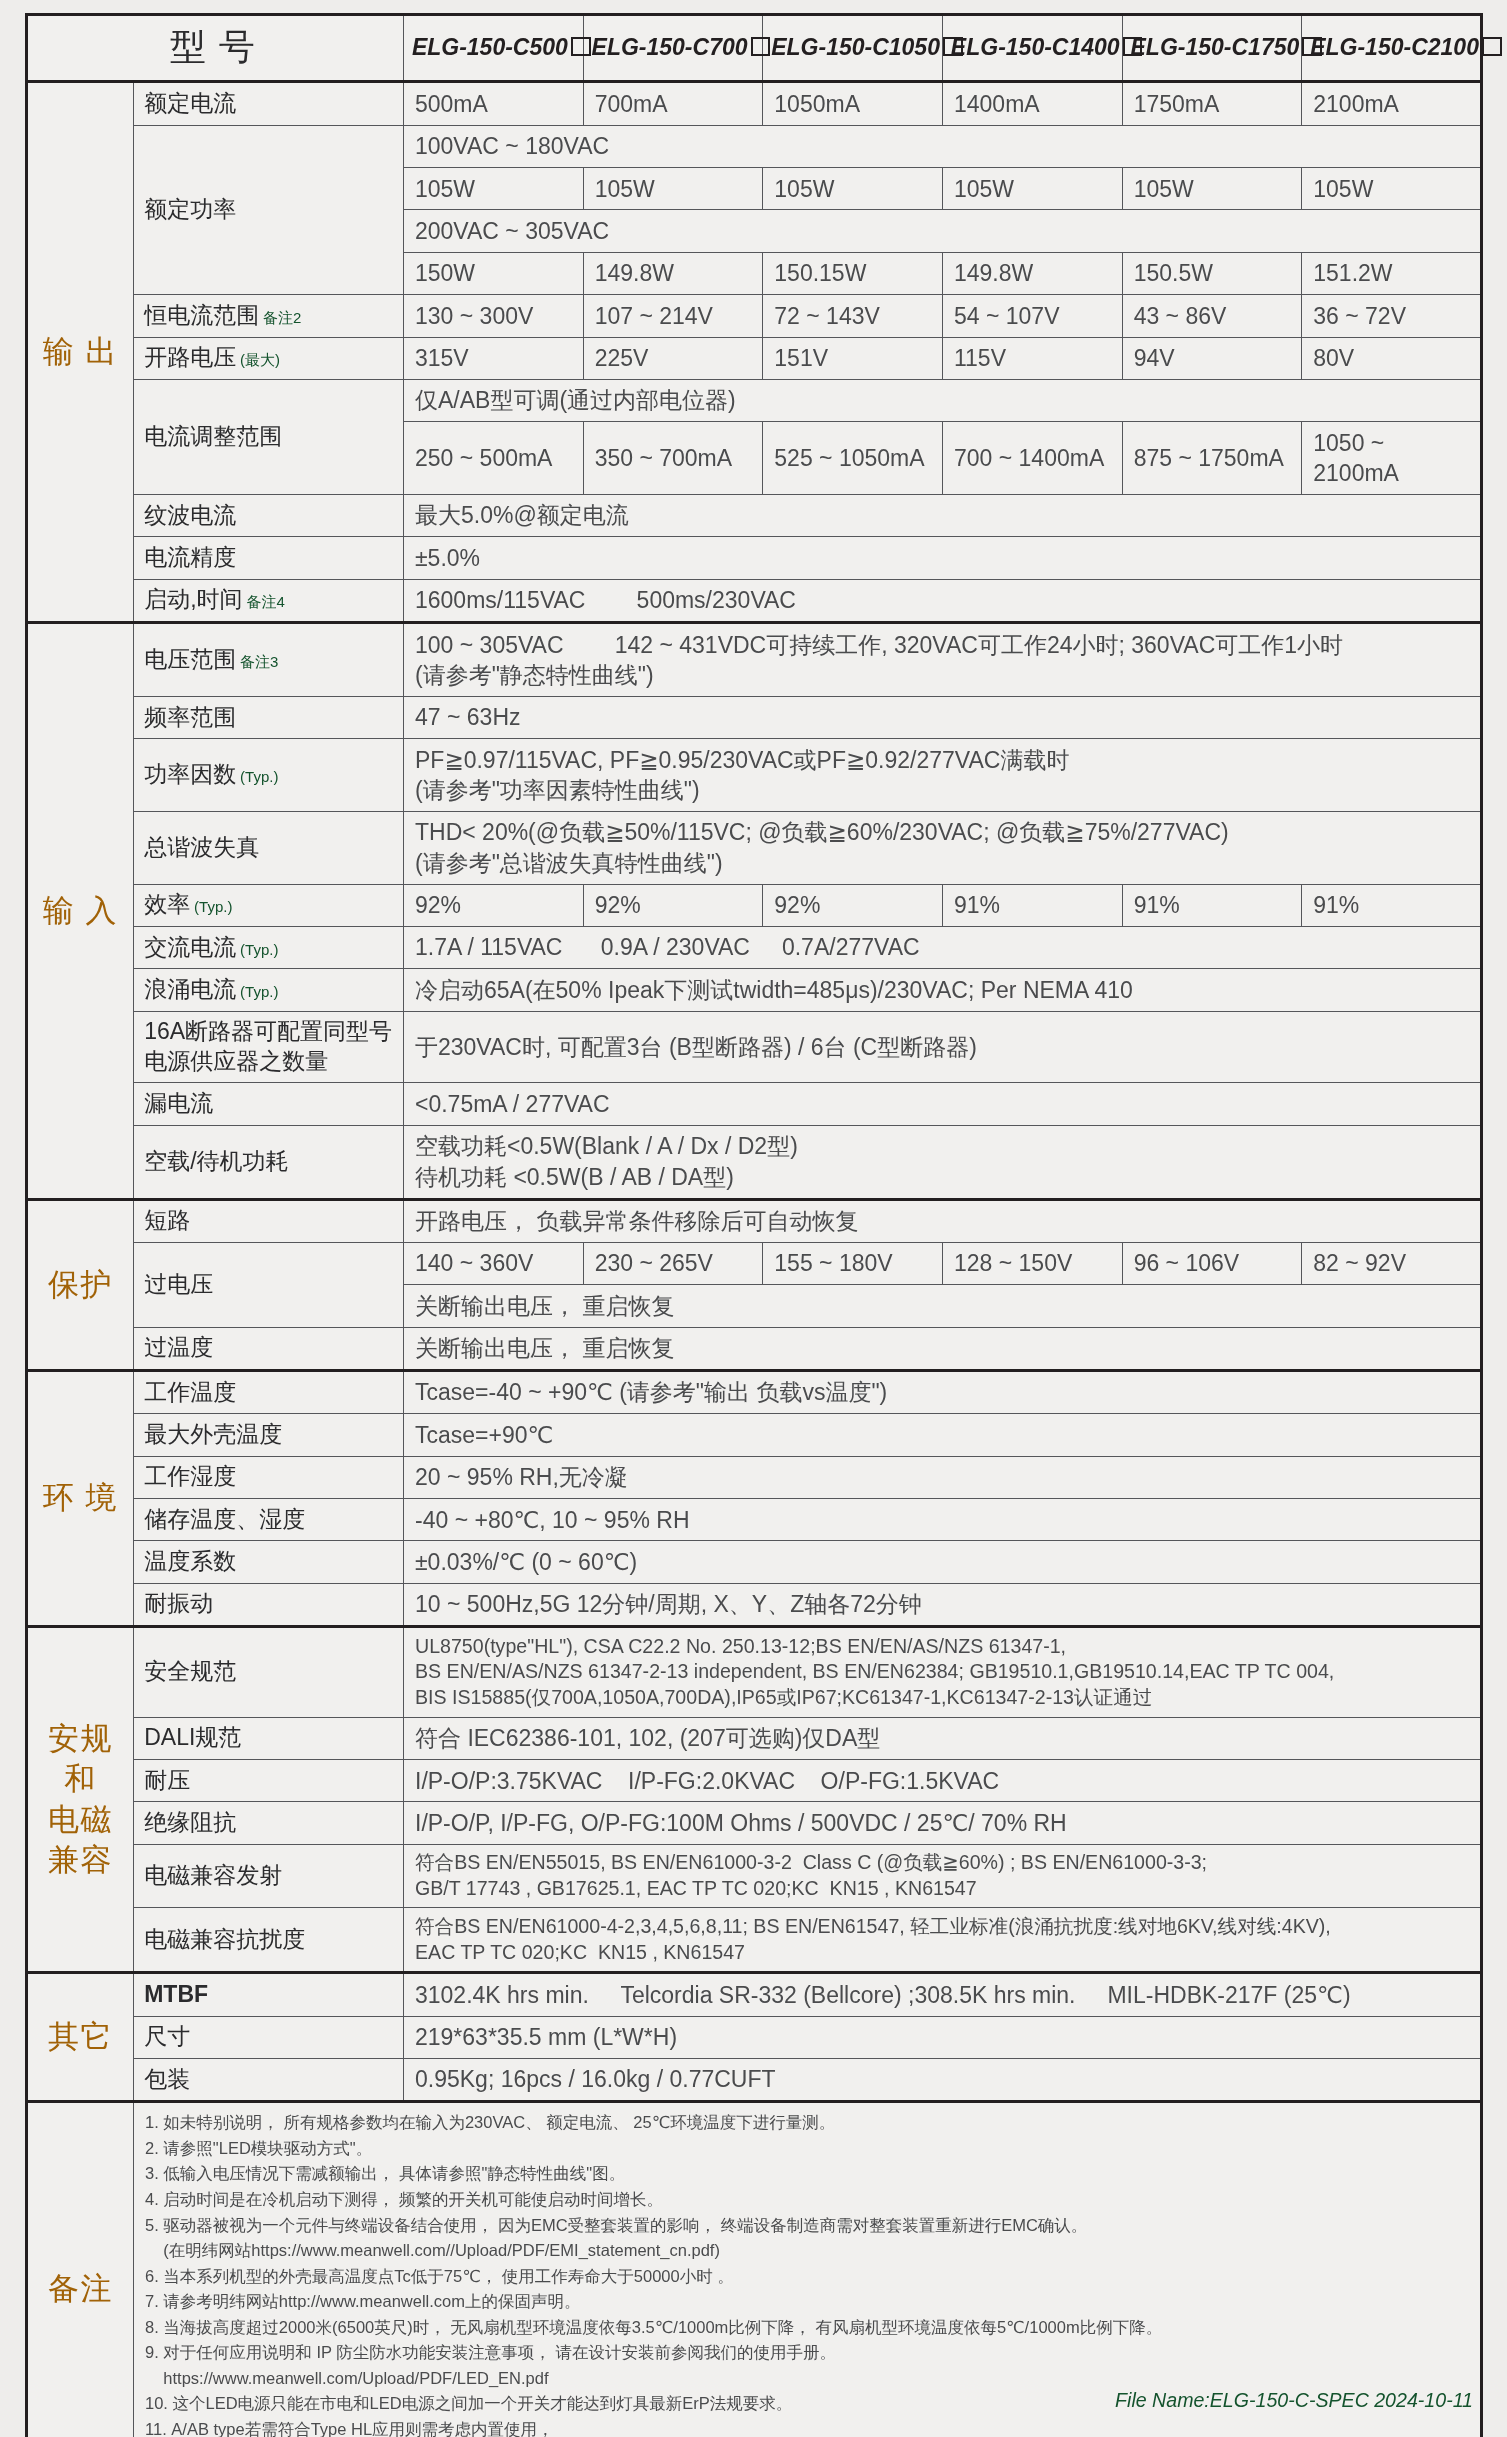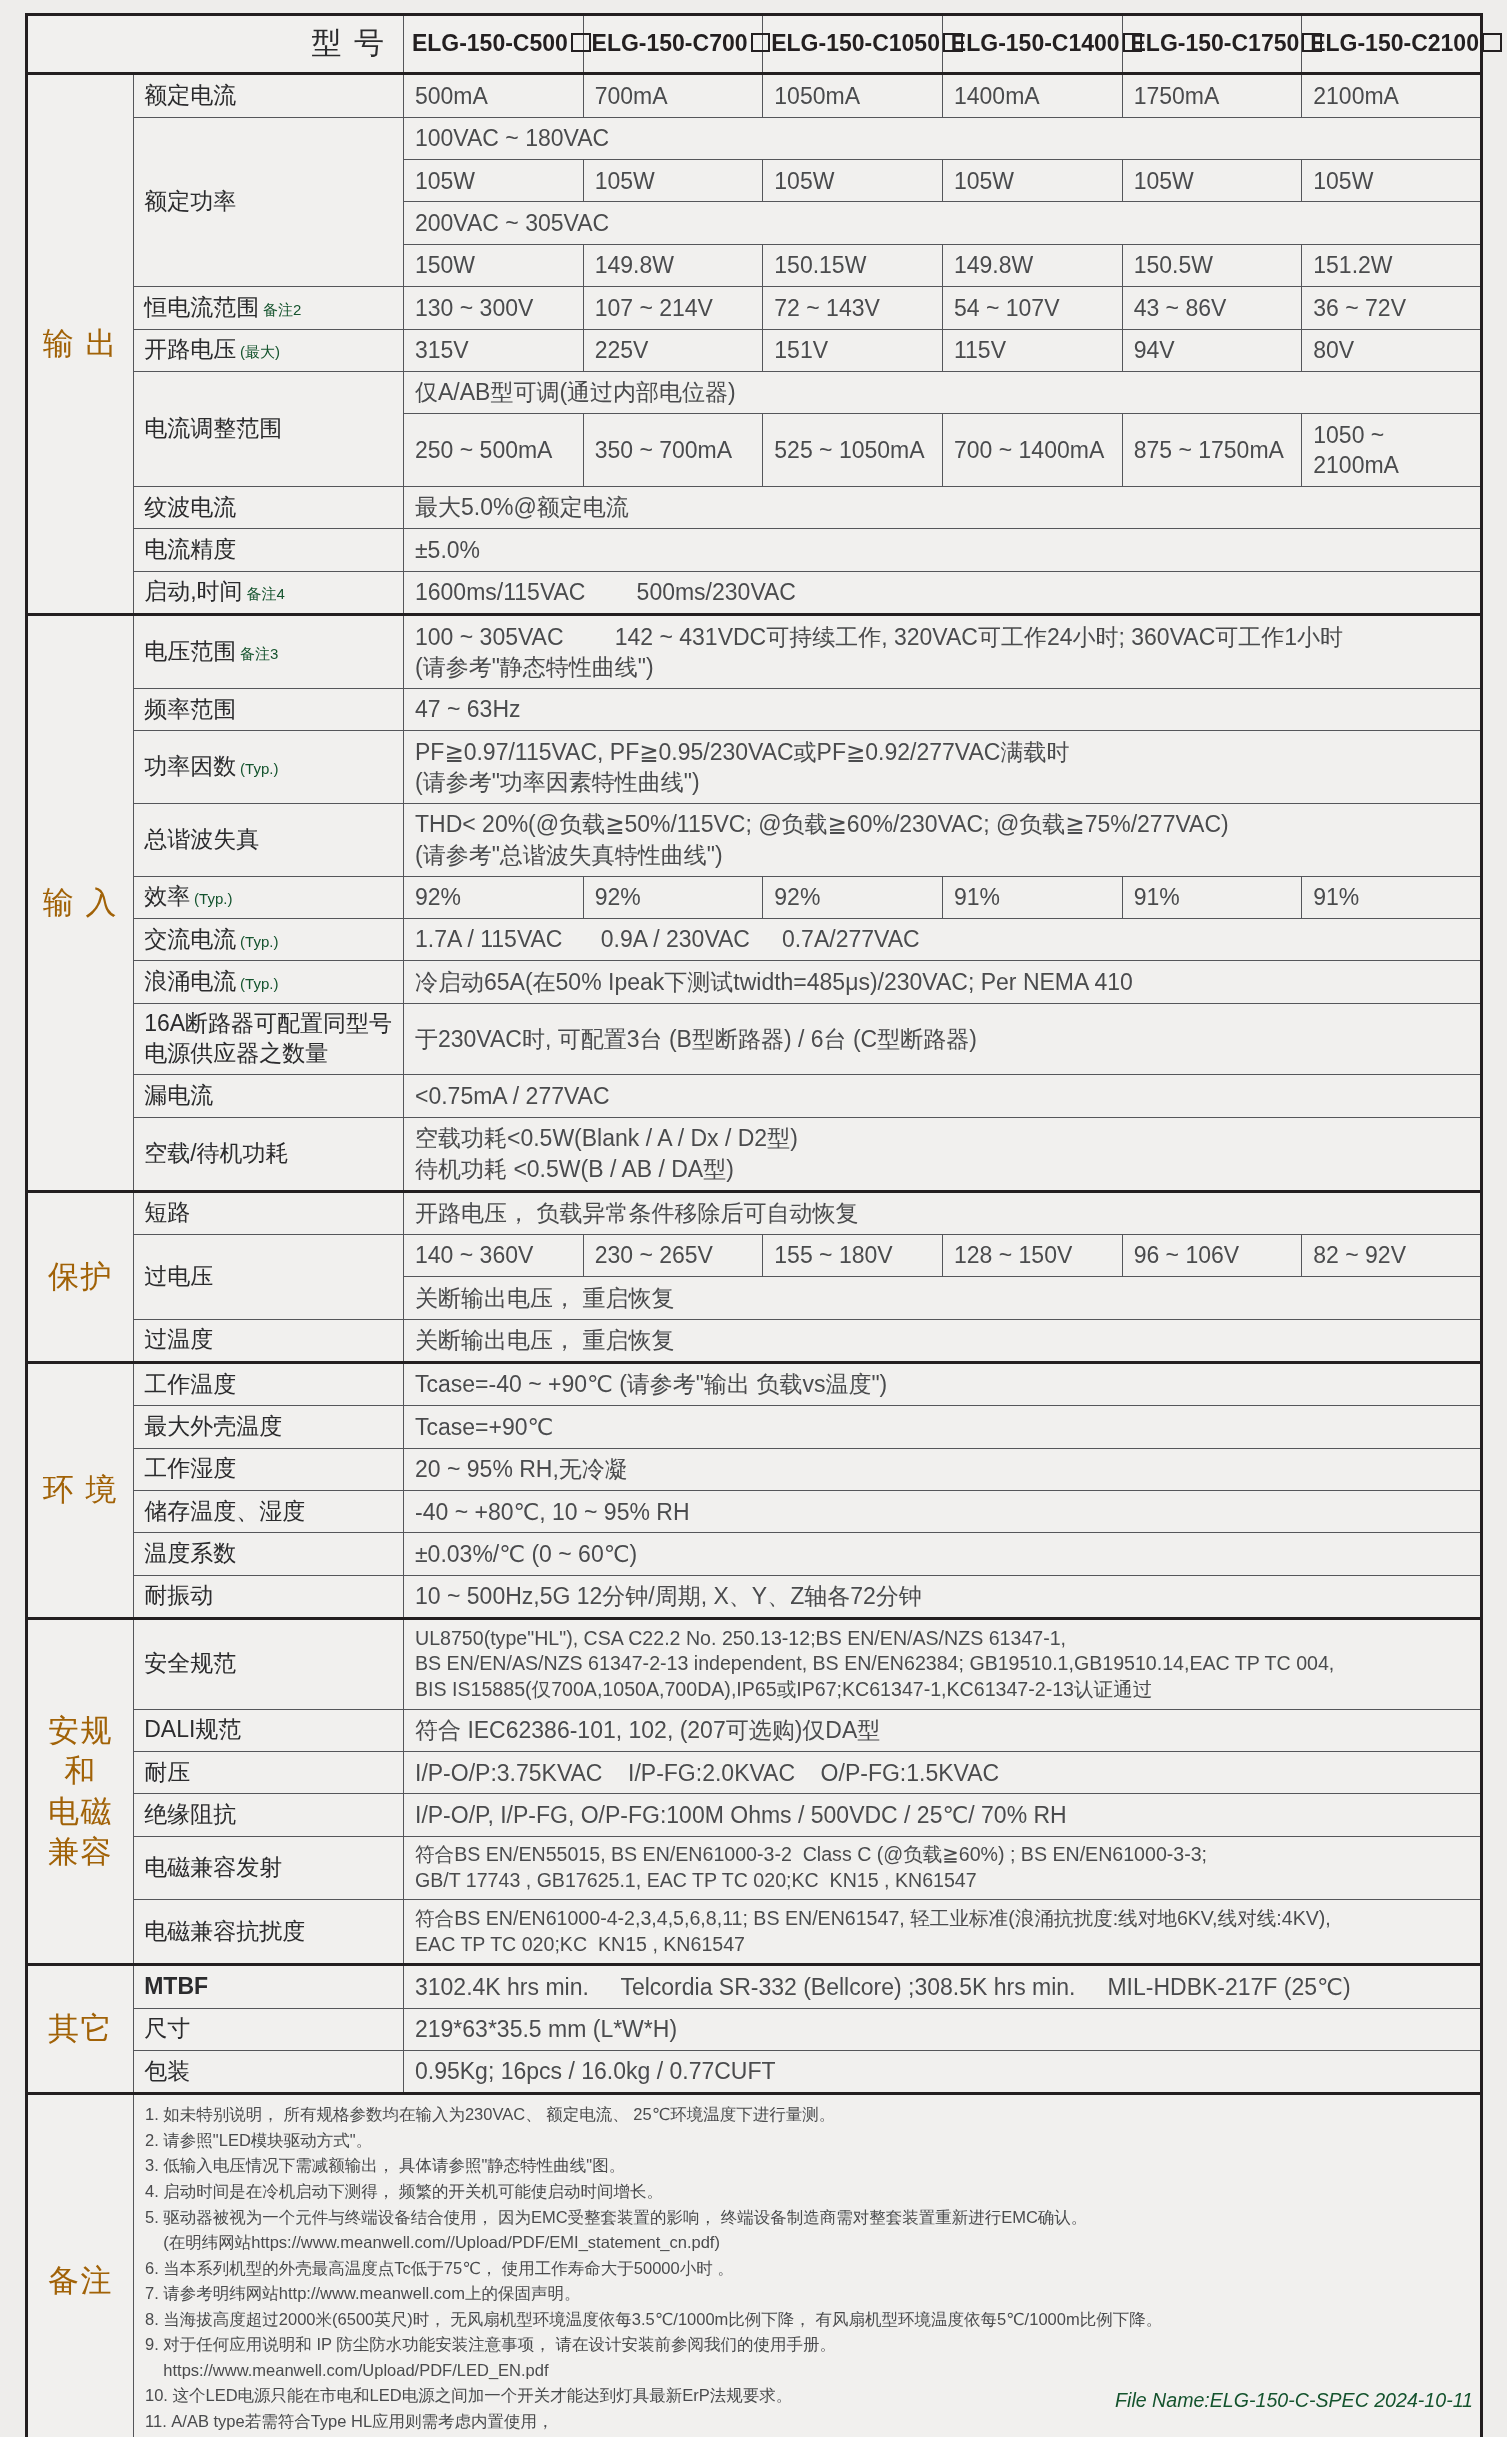--- a/index.html
+++ b/index.html
@@ -13,26 +13,26 @@
     position:absolute;left:25px;top:12.6px;width:1458px;
     border-collapse:collapse;table-layout:fixed;
     background:#f1f0ee;border:3.1px solid #231f20;
   }
   col.c-sec{width:107px;}
   col.c-attr{width:270px;}
   th,td{border:1.6px solid #55565a;vertical-align:middle;}
   tr.sec-start>th, tr.sec-start>td{border-top:3.1px solid #231f20;}
   thead th{border-bottom:2.4px solid #231f20;}
   th.model-label{
-    font-size:30px;font-weight:normal;color:#2b2b2d;text-align:right;
+    font-size:36px;font-weight:normal;color:#2b2b2d;text-align:center;
     padding:7.9px 6.3px 7.9px 12.6px;letter-spacing:12.6px;
   }
   th.model{
     font-size:23px;font-weight:bold;color:#231f20;text-align:left;
-    padding:9.4px 3.1px 9.4px 7.9px;white-space:nowrap;
+    padding:9.4px 3.1px 9.4px 7.9px;white-space:nowrap;font-style:italic;
   }
   .box{
     display:inline-block;width:15.7px;height:15.7px;border:2.4px solid #231f20;
     margin-left:3.1px;vertical-align:-0.8px;background:transparent;
   }
   th.sec{
     font-size:31px;font-weight:normal;color:#a16207;text-align:center;
     white-space:pre-line;line-height:1.3;letter-spacing:1.6px;padding:3.1px 1.6px;
   }
   th.attr{

